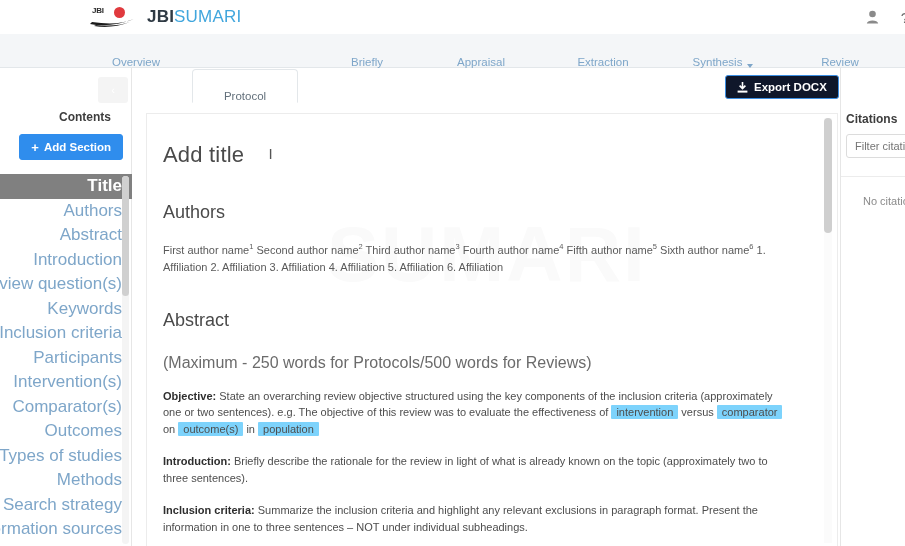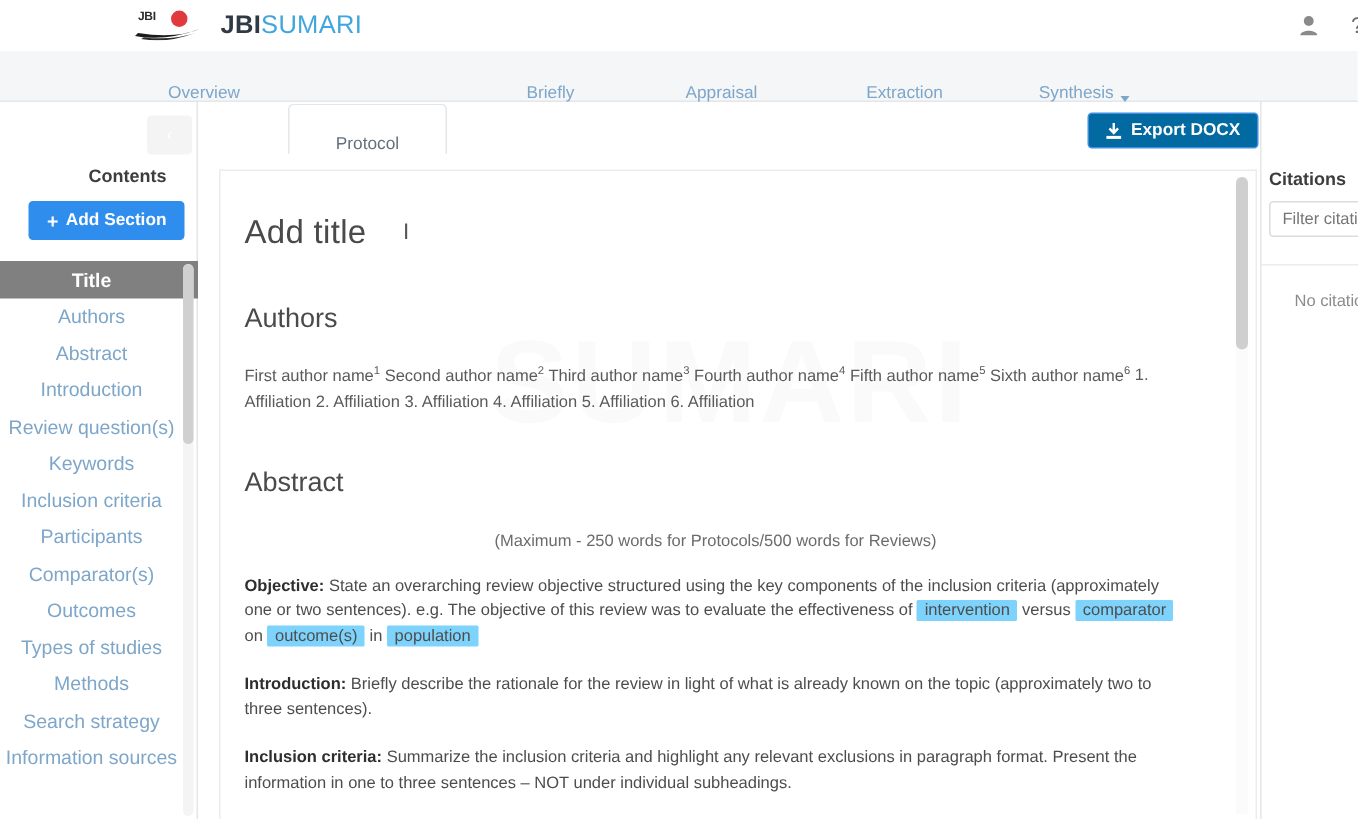--- a/index.html
+++ b/index.html
@@ -113,23 +113,23 @@
   }
   .add-section .plus { font-size: 13px; line-height: 1; font-weight: bold; }
 
   .toc {
     position: absolute; top: 106px; left: 0;
     width: 132px; height: 372px;
     overflow: hidden;
   }
   .toc-item {
     height: 24.5px;
-    display: flex; align-items: center; justify-content: center;
+    display: flex; align-items: center; justify-content: flex-end;
     padding-right: 10px;
-    font-size: 13px;
+    font-size: 17px;
     color: #7ea6c9;
     cursor: pointer;
     white-space: nowrap;
   }
   .toc-item.active {
     background: #808080;
     color: #ffffff;
     font-weight: bold;
   }
   .toc-scrollbar {
@@ -157,21 +157,21 @@
     border-radius: 3px;
     display: flex; align-items: center; justify-content: center;
     color: #ffffff; font-size: 11px;
     cursor: pointer;
   }
   .nav-arrow.prev { left: -34px; }
   .nav-arrow.next { left: 710px; }
   .export-btn {
     position: absolute; top: 7px; left: 593px;
     height: 24px; padding: 0 11px;
-    background: #0369a1;
+    background: #0f172a;
     border: 1px solid #3c8fe3;
     border-radius: 3px;
     color: #ffffff; font-size: 11.5px; font-weight: bold;
     display: flex; align-items: center; gap: 6px;
     cursor: pointer;
   }
 
   
   .doc-shell {
     position: absolute; top: 113px; left: 146px;
@@ -209,21 +209,21 @@
     margin-top: 34px;
   }
   .authors-line {
     margin-top: 18px;
     font-size: 11px; color: #5a5a5a; line-height: 1.55;
   }
   .authors-line sup { font-size: 7.5px; vertical-align: super; }
 
   .abstract-note {
     margin-top: 23px;
-    font-size: 11px; color: #6b6b6b; text-align: center;
+    font-size: 16px; color: #6b6b6b;
   }
   .para {
     margin-top: 16px;
     font-size: 11px; color: #4d4d4d; line-height: 1.5;
   }
   .para b { color: #2e2e2e; font-weight: bold; }
   .hl {
     background: #7dd3fc;
     padding: 1px 5px;
     border-radius: 1px;
@@ -315,20 +315,23 @@
       <div class="tab" style="width: 96px; left: 433px;">
         <span>Appraisal</span>
       </div>
       <div class="tab" style="width: 96px; left: 555px;">
         <span>Extraction</span>
       </div>
       <div class="tab" style="width: 96px; left: 675px;">
         <span>Synthesis</span>
         <i class="caret"></i>
       </div>
+      <div class="tab" style="width: 96px; left: 792px;">
+        <span>Review</span>
+      </div>
     </div>
 </div>
 
 <div class="sidebar">
   <div class="contents-label">Contents</div>
   <div class="add-section">
     <span class="plus">+</span>
     <span>Add Section</span>
   </div>
   <div class="toc" id="toc-list">
@@ -348,20 +351,23 @@
         <span>Review question(s)</span>
       </div>
       <div class="toc-item">
         <span>Keywords</span>
       </div>
       <div class="toc-item">
         <span>Inclusion criteria</span>
       </div>
       <div class="toc-item">
         <span>Participants</span>
+      </div>
+      <div class="toc-item">
+        <span>Intervention(s)</span>
       </div>
       <div class="toc-item">
         <span>Comparator(s)</span>
       </div>
       <div class="toc-item">
         <span>Outcomes</span>
       </div>
       <div class="toc-item">
         <span>Types of studies</span>
       </div>

